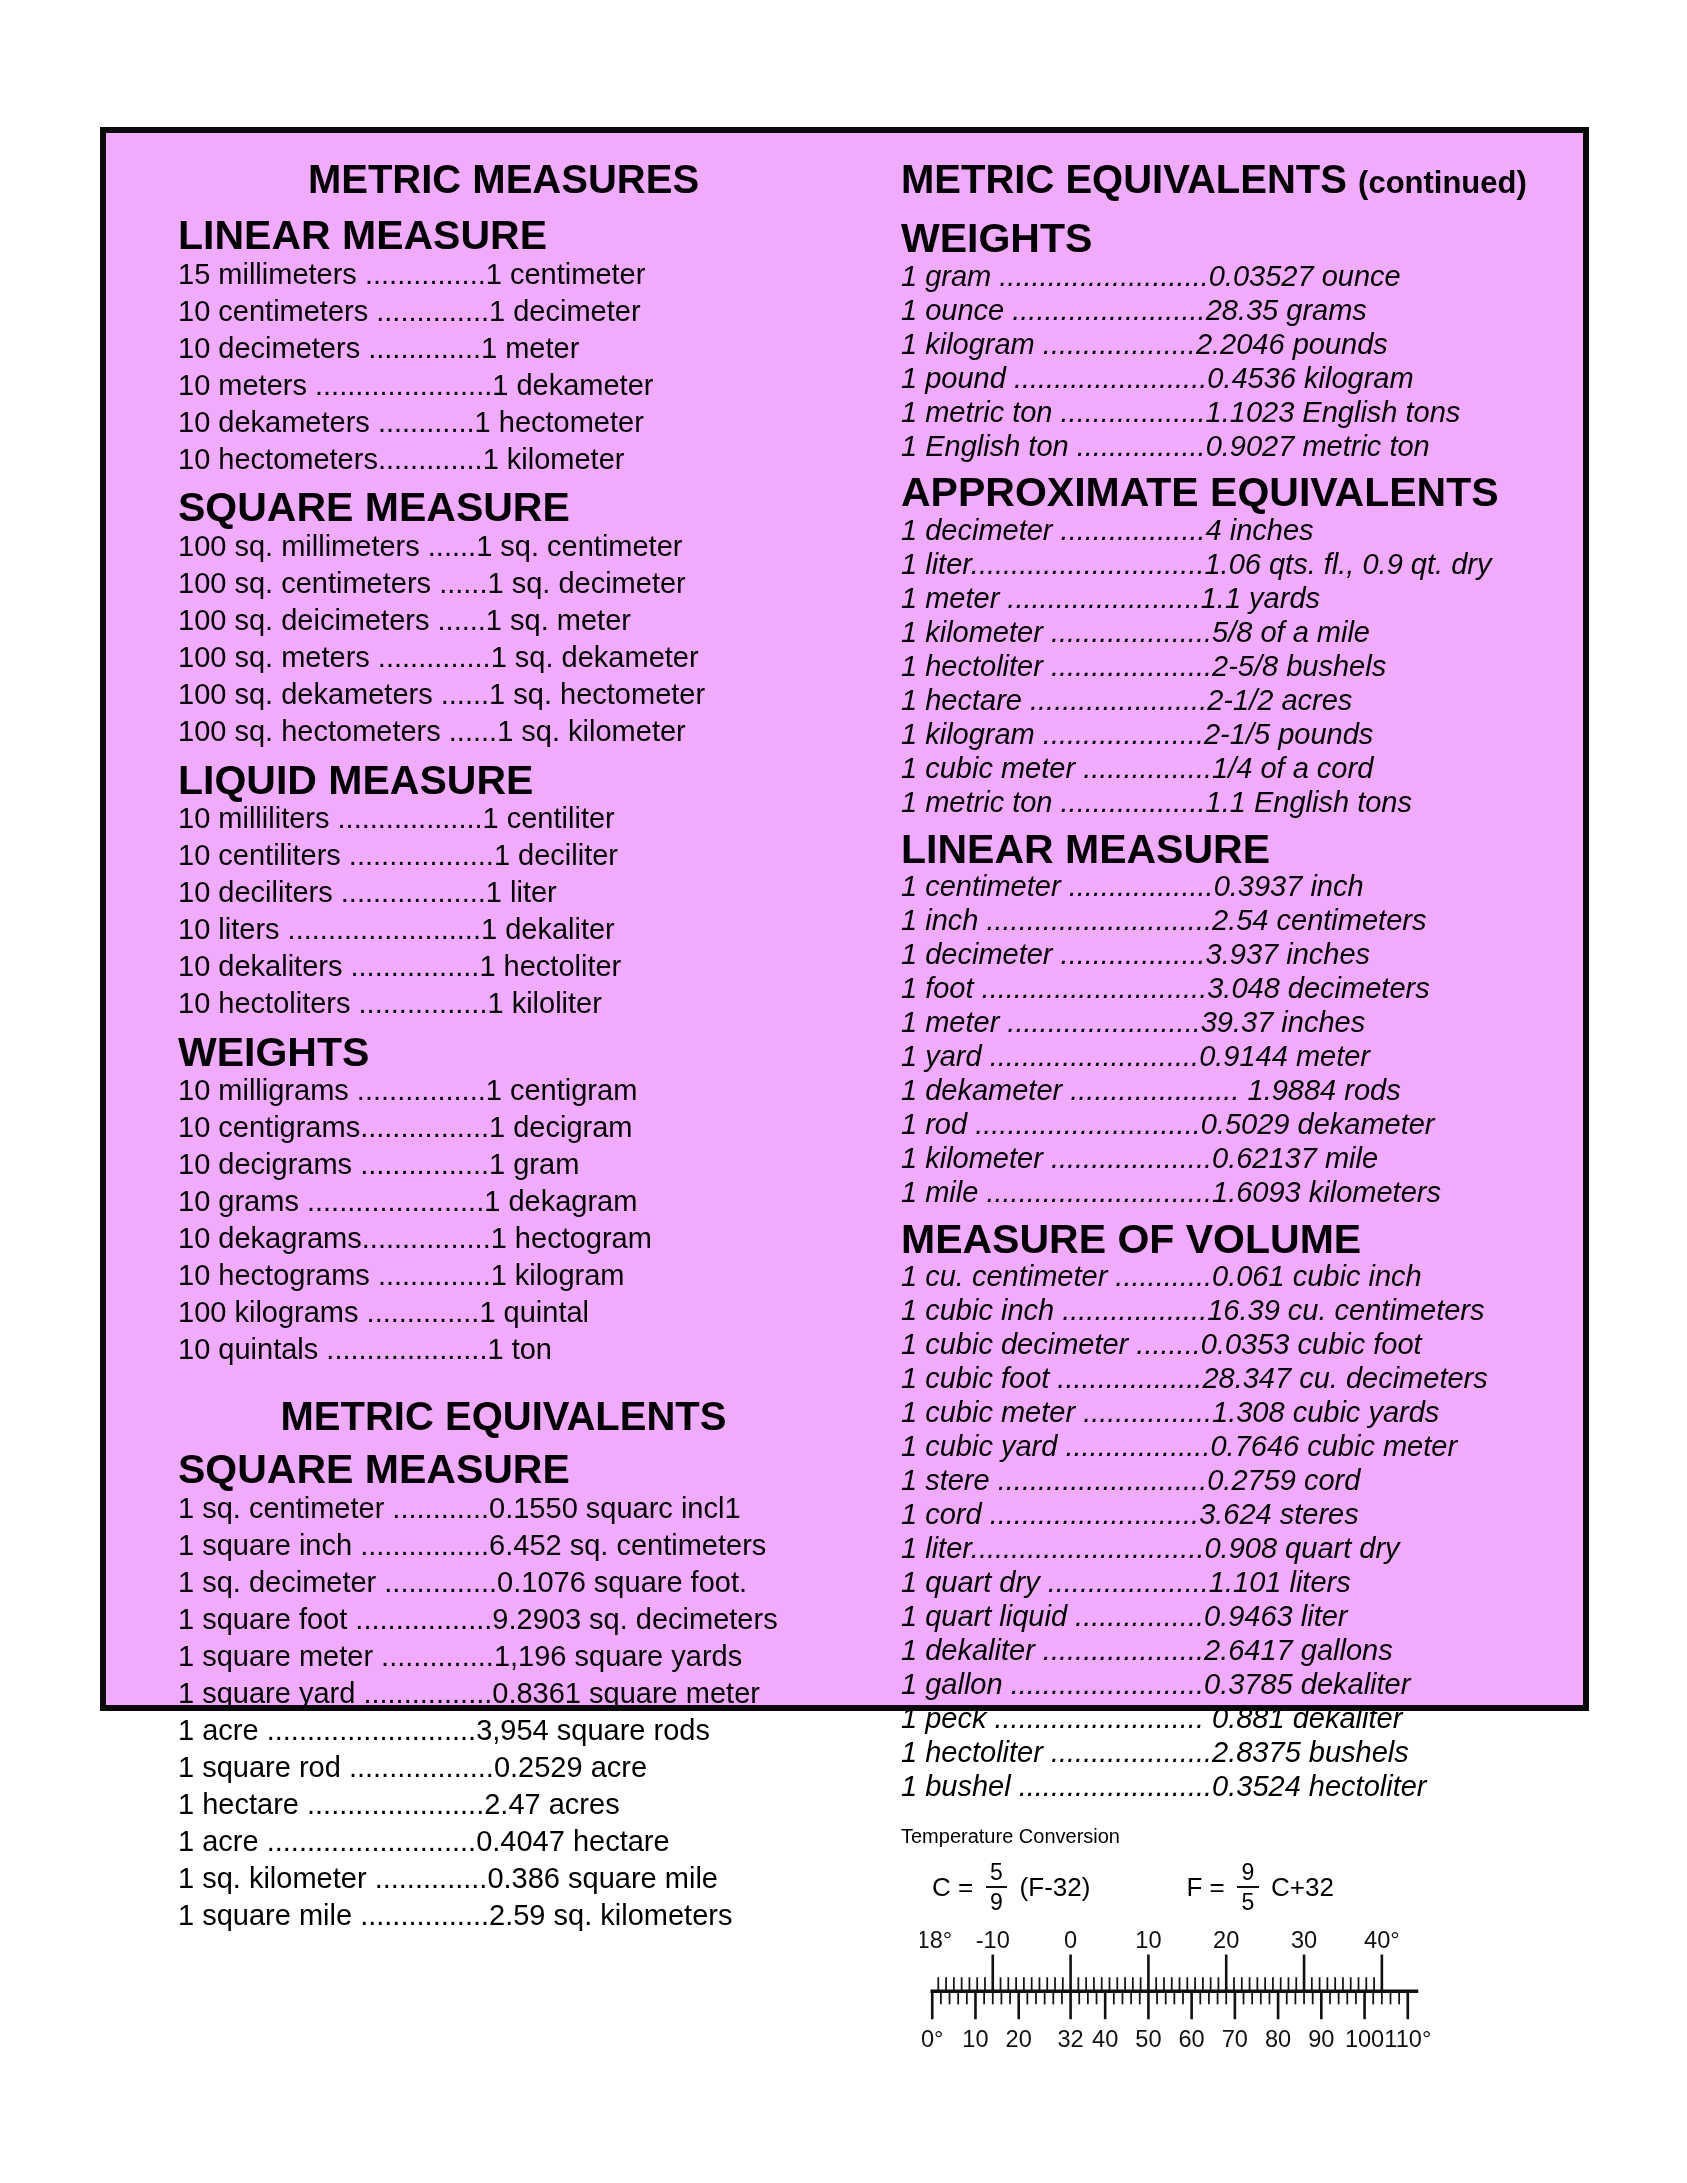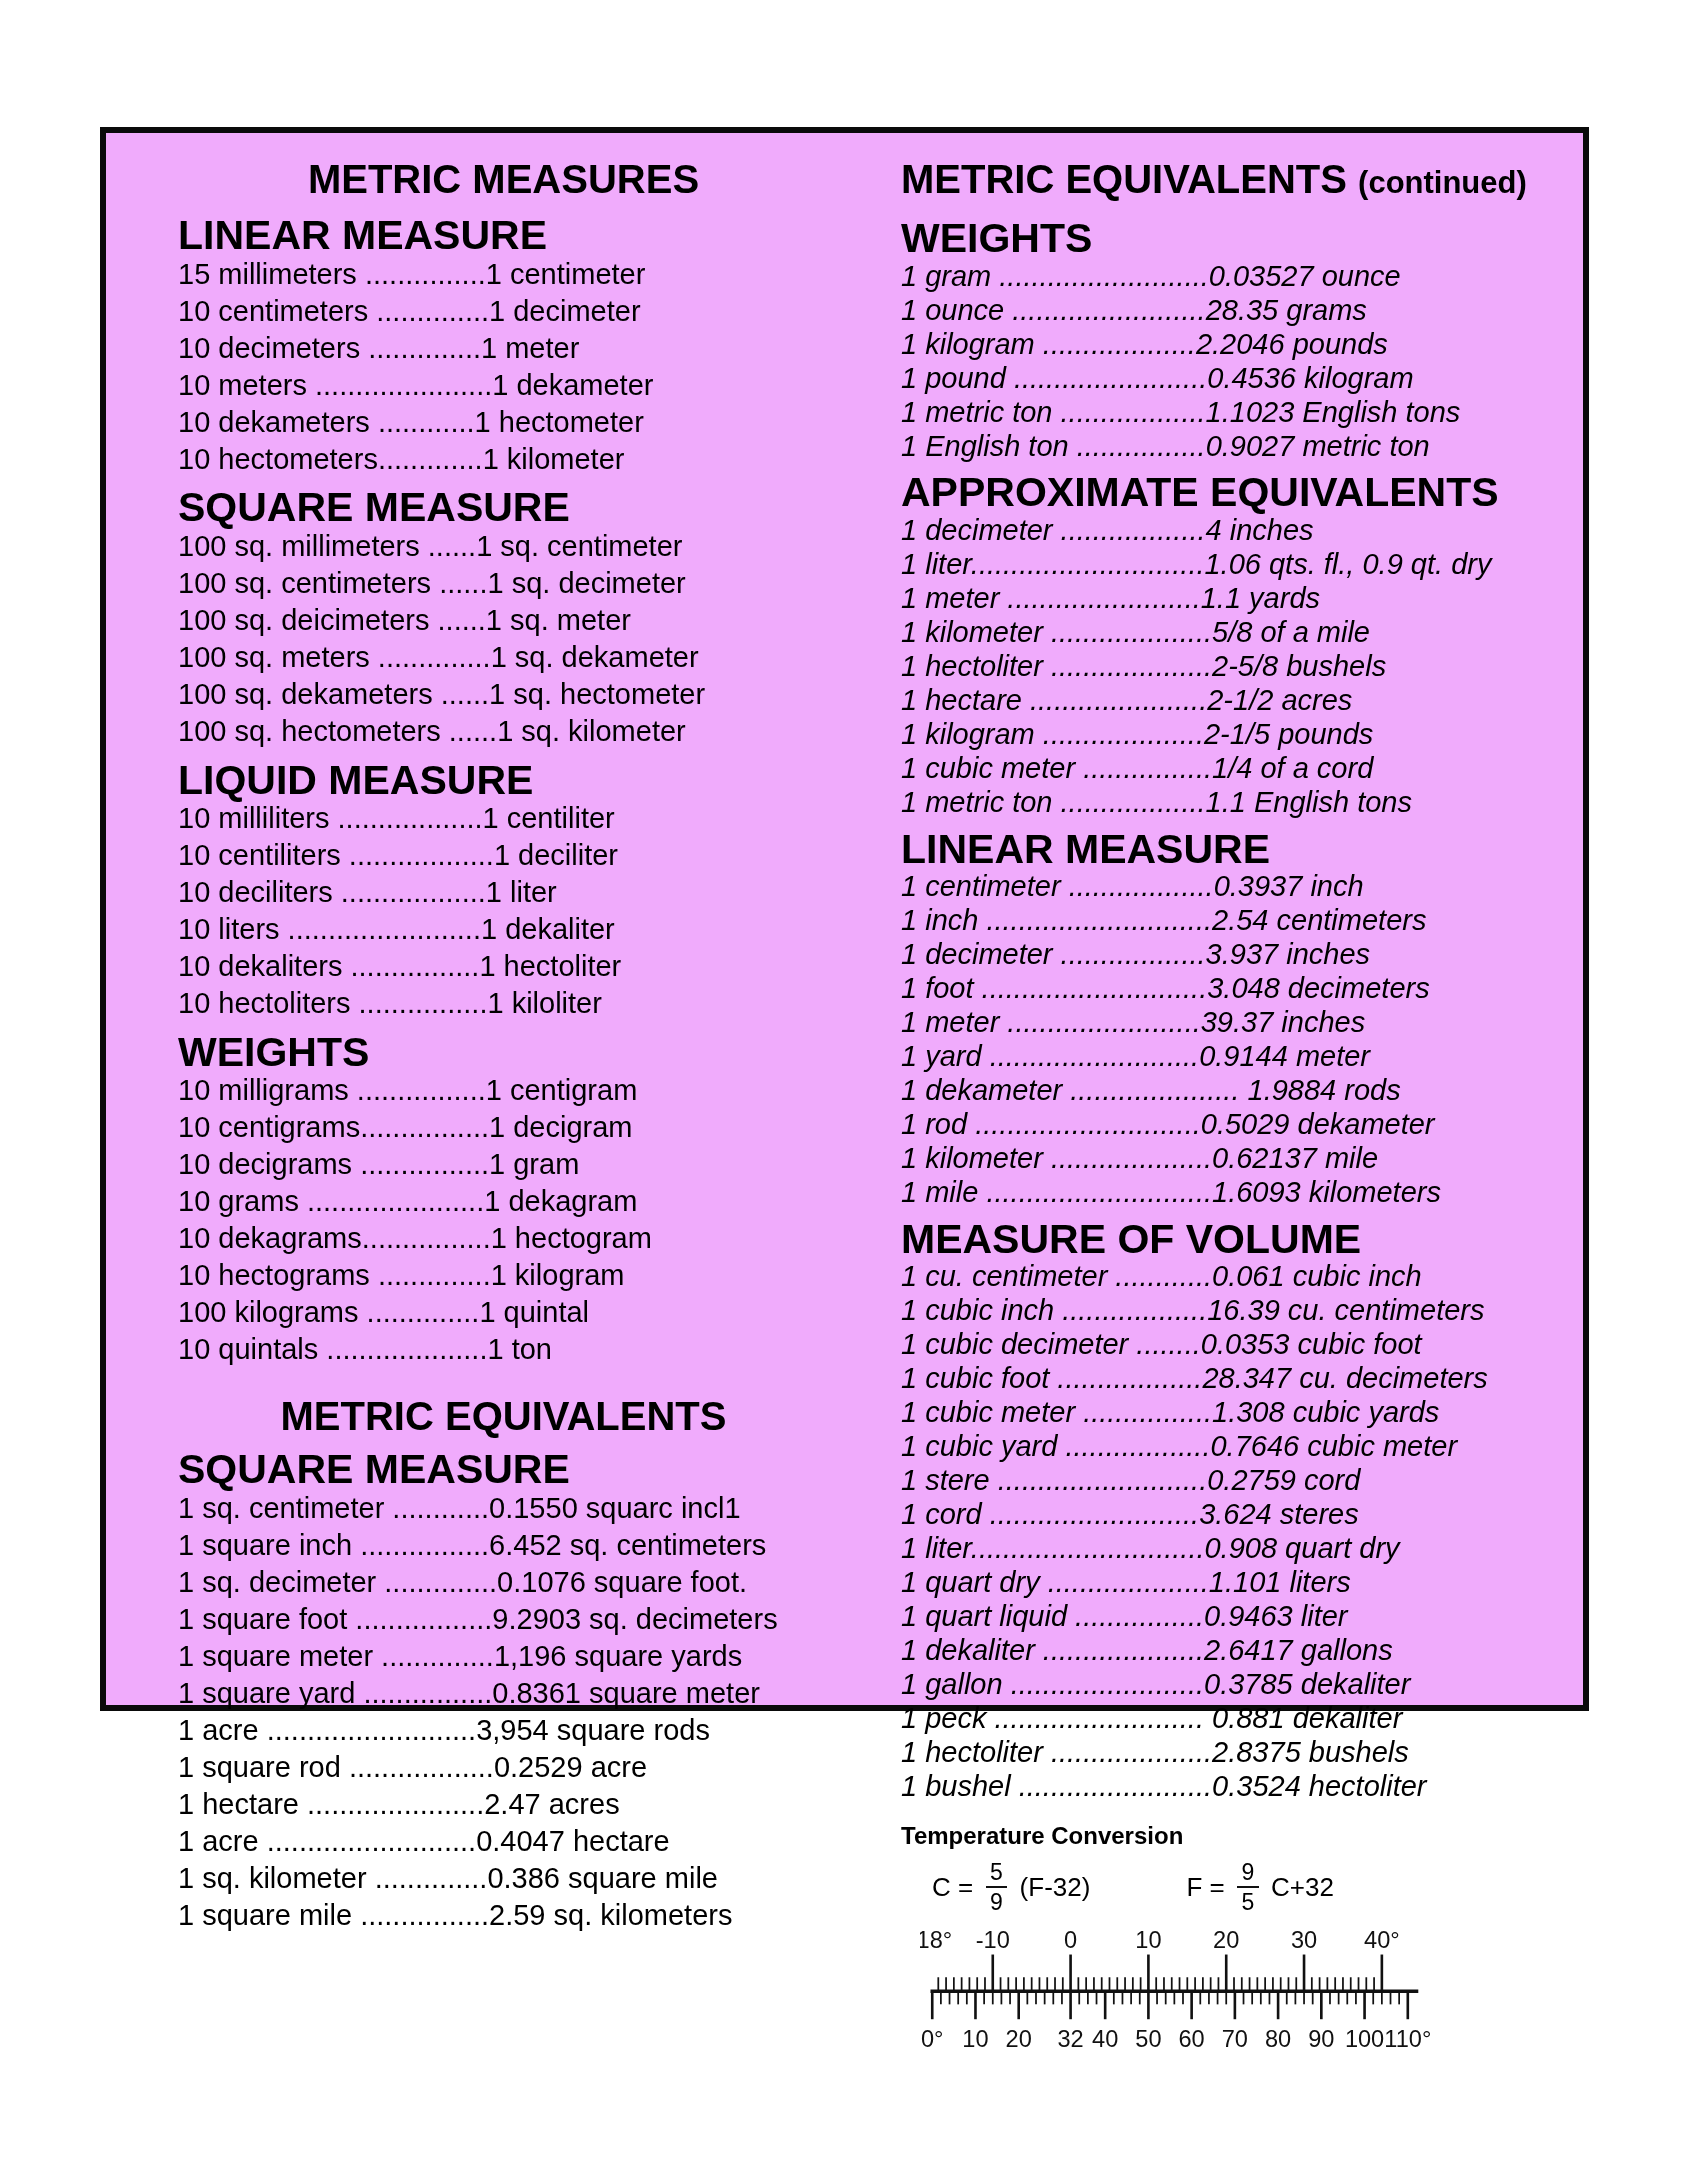--- a/index.html
+++ b/index.html
@@ -59,22 +59,22 @@
   }
   .line {
     font-size: 29px;
     line-height: 37px;
     white-space: nowrap;
   }
   .col-right .line { line-height: 34px; font-style: italic; }
 
   .temp-block { margin-top: 12.2px; }
   .temp-heading {
-    font-size: 24px;
-    font-weight: bold;
+    font-size: 20px;
+    font-weight: normal;
     line-height: 40px;
     margin: 8.7px 0 5.2px 0;
   }
   .formulas {
     display: flex;
     gap: 96px;
     margin: 5.2px 0 8.7px 31px;
     align-items: center;
   }
   .formula {

